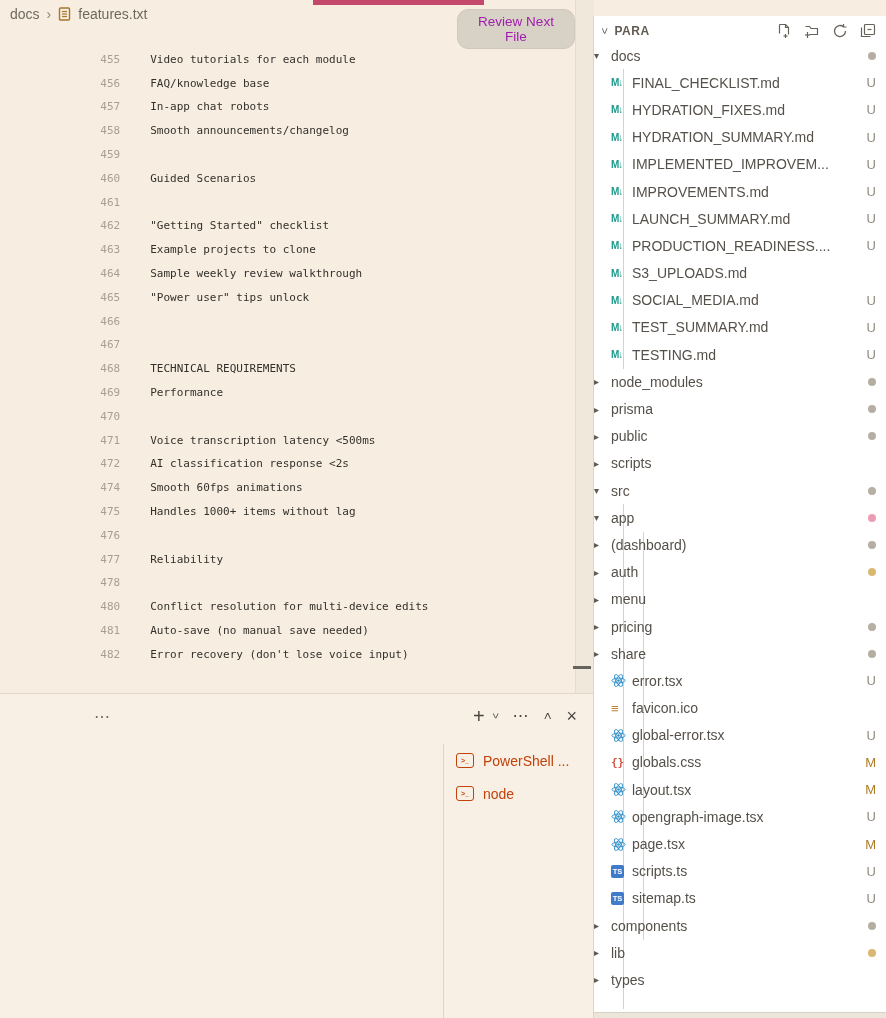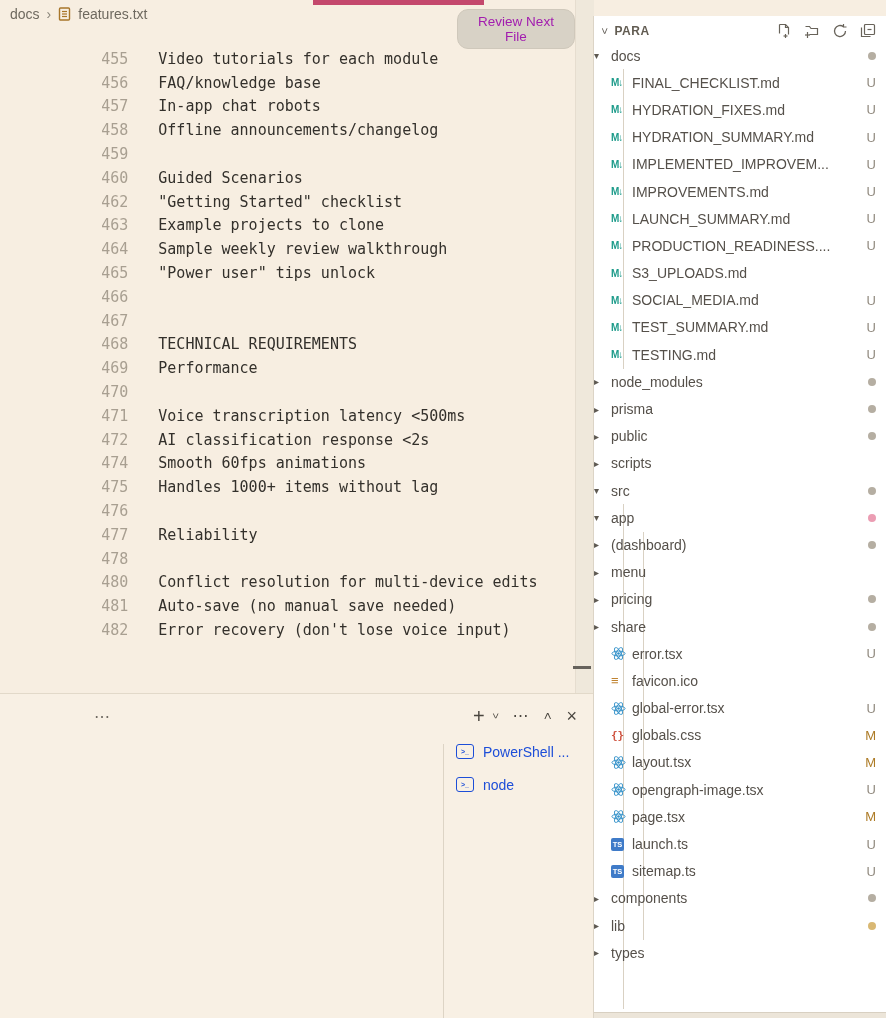--- a/index.html
+++ b/index.html
@@ -12,21 +12,21 @@
   .breadcrumbbar{position:absolute;left:0;top:0;width:575px;height:28px;background:#f7eee1;z-index:3;
                  display:flex;align-items:center;padding-left:10px;font-size:14px;color:#6e695f;}
   .breadcrumbbar .sep{margin:0 7px;color:#8a857a;}
   .bc-doc-icon{display:inline-flex;margin-right:7px;}
   .review-btn{position:absolute;left:457px;top:9px;z-index:5;background:#d8d2c6;color:#a21caf;
               font-size:13.5px;padding:4px 10px;border-radius:11px;border:1px solid #cfc8bb;cursor:pointer;}
 
   
   .editor{position:absolute;left:0;top:0;width:575px;height:693px;overflow:hidden;}
   .code{position:absolute;left:0;top:24px;right:0;}
-  .cl{height:23.8px;line-height:23.8px;white-space:pre;font-size:15px;}
+  .cl{height:23.8px;line-height:23.8px;white-space:pre;font-size:11px;padding-left:16px;}
   .cl .ln{display:inline-block;width:38px;text-align:right;color:#a89f91;}
   .cl .ct{padding-left:30px;color:#33302b;}
   .scrollstrip{position:absolute;left:575px;top:0;width:18px;height:693px;background:#efe8db;border-left:1px solid #e6ddcf;}
   .sash-dash{position:absolute;left:573px;top:666px;width:18px;height:3px;background:#66625c;z-index:4;}
 
   
   .sidebar{position:absolute;left:593px;top:16px;width:293px;height:1018px;background:#ffffff;border-left:1px solid #dcd4c6;box-sizing:border-box;}
   .sb-head{height:30px;display:flex;align-items:center;padding:0 10px 0 8px;}
   .sb-title{font-size:12px;font-weight:bold;letter-spacing:.5px;color:#625c52;margin-left:6px;flex:1;}
   .sb-actions{display:flex;gap:12px;align-items:center;}
@@ -66,21 +66,21 @@
   .pa{cursor:pointer;line-height:1;}
   .pa-plus{font-size:20px;font-weight:300;margin-right:-8px;}
   .pa-chevd{display:inline-block;font-size:10px;transform:rotate(90deg);}
   .pa-dots{font-size:16px;letter-spacing:1px;}
   .pa-chevu{display:inline-block;font-size:12px;transform:rotate(-90deg);}
   .pa-x{font-size:18px;}
   .term-out{position:absolute;left:8px;top:53px;width:432px;font-size:14px;line-height:22px;color:#3a362f;}
   .tl{white-space:pre;}
   .term-sep{position:absolute;left:443px;top:50px;bottom:0;width:1px;background:#ddd4c5;}
   .term-list{position:absolute;left:444px;top:50px;right:0;}
-  .term-item{height:33px;display:flex;align-items:flex-start;gap:9px;padding-left:12px;font-size:14px;color:#1d4ed8;cursor:pointer;}
+  .term-item{height:33px;display:flex;align-items:center;gap:9px;padding-left:12px;font-size:14px;color:#c2410c;cursor:pointer;}
   .tico{width:16px;height:13px;border:1.5px solid currentColor;border-radius:3px;font-size:7px;font-weight:bold;
         display:flex;align-items:center;justify-content:center;flex:none;}
   .tico::before{content:">_";}
 </style>
 </head>
 <body>
 
 <div id="app">
 
   <div class="topbar-red"></div>
@@ -90,27 +90,30 @@
       <div class="cl">
           <span class="ln">455</span><span class="ct">Video tutorials for each module</span>
         </div>
         <div class="cl">
           <span class="ln">456</span><span class="ct">FAQ/knowledge base</span>
         </div>
         <div class="cl">
           <span class="ln">457</span><span class="ct">In-app chat robots</span>
         </div>
         <div class="cl">
-          <span class="ln">458</span><span class="ct">Offline announcements/changelog</span>
+          <span class="ln">458</span><span class="ct">Smooth announcements/changelog</span>
         </div>
         <div class="cl">
           <span class="ln">459</span><span class="ct"></span>
         </div>
         <div class="cl">
           <span class="ln">460</span><span class="ct">Guided Scenarios</span>
+        </div>
+        <div class="cl">
+          <span class="ln">461</span><span class="ct"></span>
         </div>
         <div class="cl">
           <span class="ln">462</span><span class="ct">"Getting Started" checklist</span>
         </div>
         <div class="cl">
           <span class="ln">463</span><span class="ct">Example projects to clone</span>
         </div>
         <div class="cl">
           <span class="ln">464</span><span class="ct">Sample weekly review walkthrough</span>
         </div>
@@ -393,20 +396,28 @@
           <span class="chev col"></span>
 
           <span class="lbl">(dashboard)</span>
           <span class="sp"></span>
 
           <span class="dot gray"></span>
         </div>
         <div class="row">
           <span class="chev col"></span>
 
+          <span class="lbl">auth</span>
+          <span class="sp"></span>
+
+          <span class="dot orange"></span>
+        </div>
+        <div class="row">
+          <span class="chev col"></span>
+
           <span class="lbl">menu</span>
           <span class="sp"></span>
 
         </div>
         <div class="row">
           <span class="chev col"></span>
 
           <span class="lbl">pricing</span>
           <span class="sp"></span>
 
@@ -537,21 +548,21 @@
           <span class="gitbadge M">M</span>
 
         </div>
         <div class="row">
           <span class="chev none"></span>
           <span class="ficon">
 
             <span class="ts-glyph"></span>
 
           </span>
-          <span class="lbl">launch.ts</span>
+          <span class="lbl">scripts.ts</span>
           <span class="sp"></span>
           <span class="gitbadge U">U</span>
 
         </div>
         <div class="row">
           <span class="chev none"></span>
           <span class="ficon">
 
             <span class="ts-glyph"></span>
 

